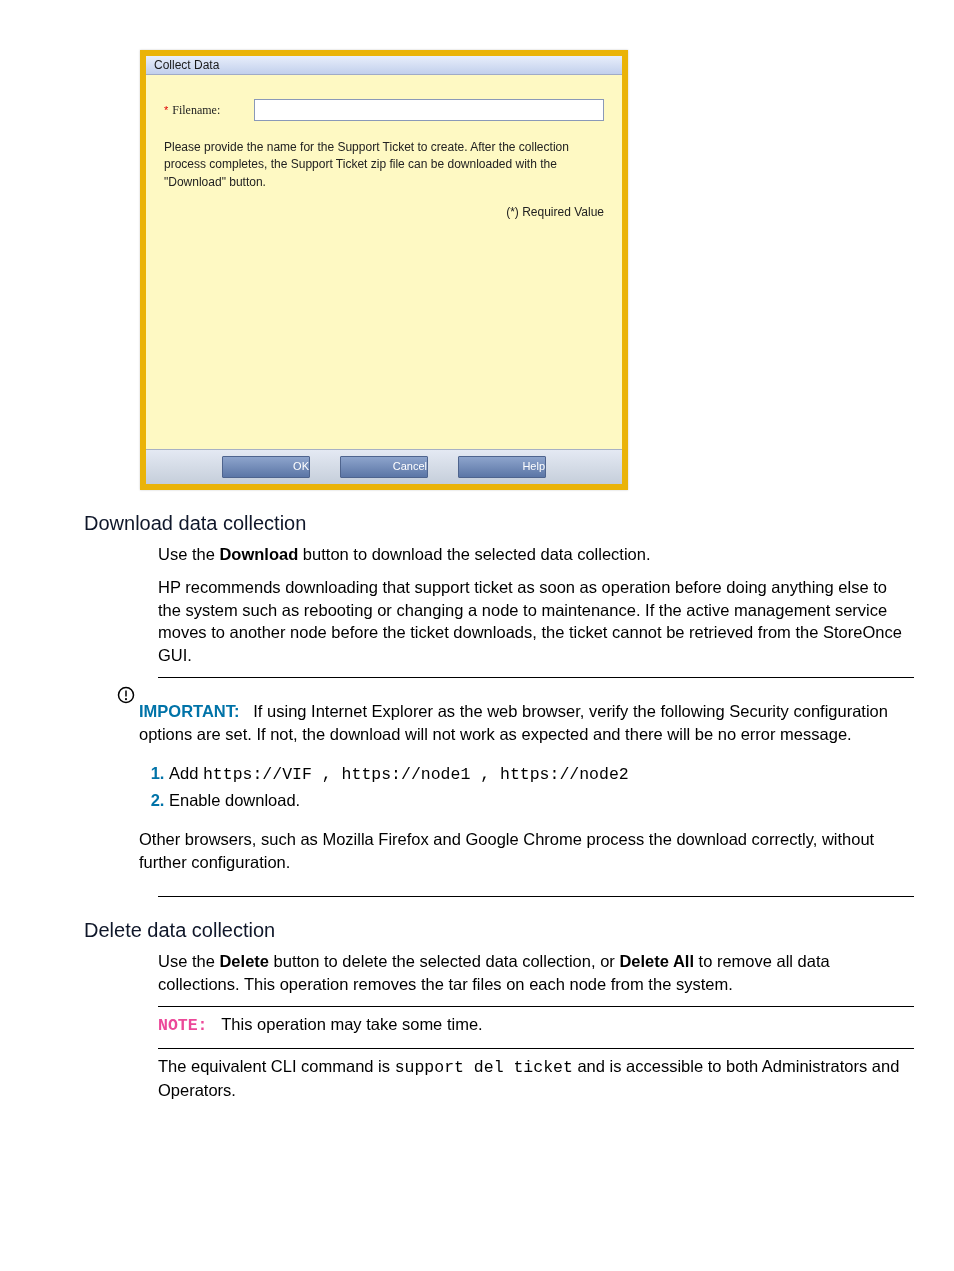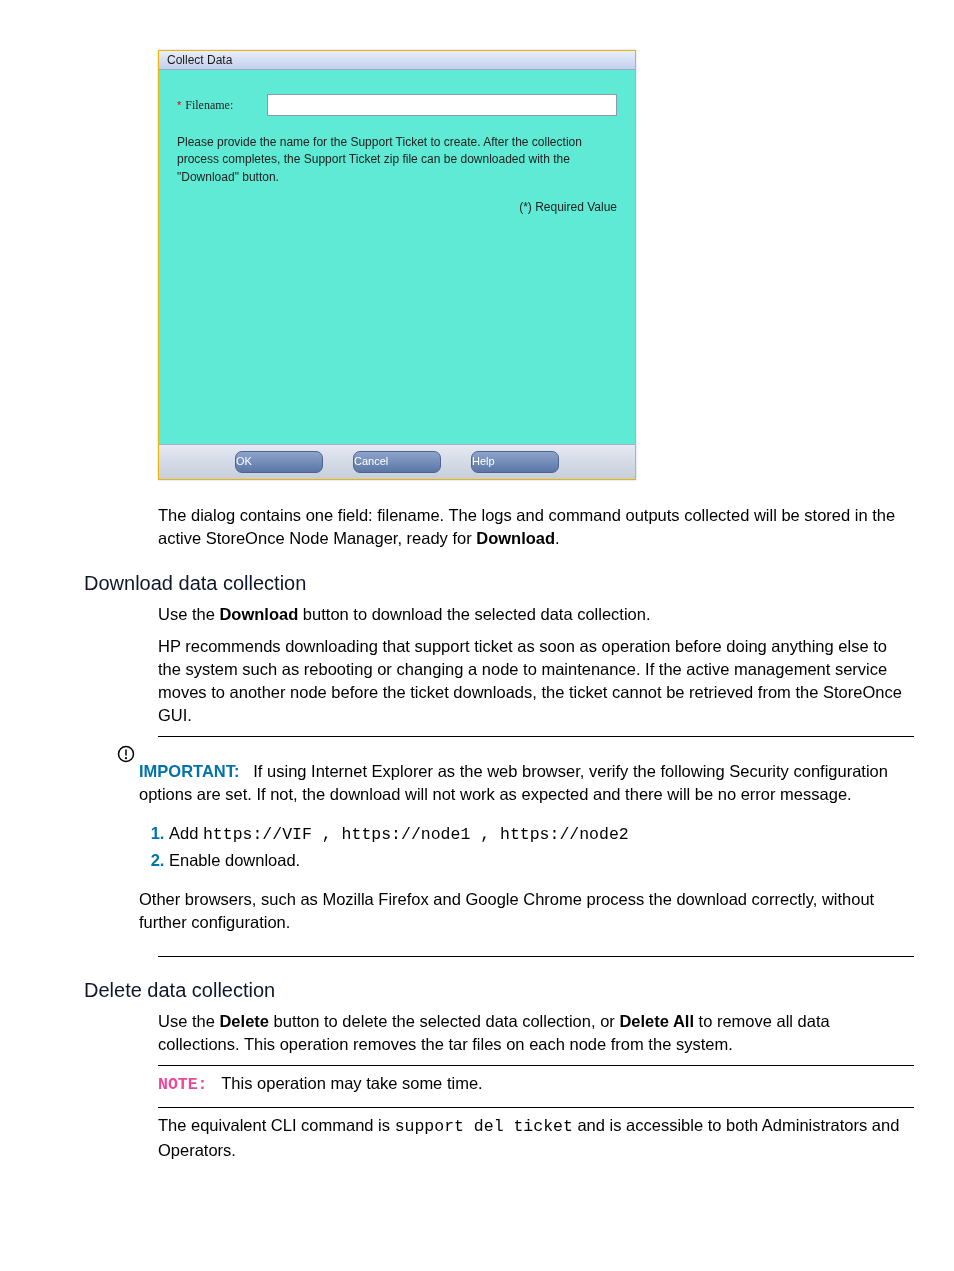--- a/index.html
+++ b/index.html
@@ -9,23 +9,23 @@
     background: #fff;
     color: #000;
     width: 954px;
   }
   .page {
     padding: 50px 40px 40px 80px;
     box-sizing: border-box;
   }
   .dialog {
     width: 476px;
-    margin-left: 78px;
-    border: 1px solid #eab308;
-    background: #5eead4;
+    margin-left: 60px;
+    border: 6px solid #eab308;
+    background: #fef9c3;
     box-shadow: 0 0 2px rgba(0,0,0,0.2);
   }
   .dialog-title {
     background: linear-gradient(to bottom, #e8eefb, #c2d0ec);
     border-bottom: 1px solid #a0abc7;
     padding: 2px 8px;
     font-size: 12px;
     color: #1a1a1a;
   }
   .dialog-body {
@@ -74,23 +74,23 @@
     justify-content: center;
     gap: 30px;
   }
   .dlg-btn {
     width: 86px;
     height: 20px;
     font-size: 11px;
     color: #fff;
     background: linear-gradient(to bottom, #8da4cc, #5b76a6);
     border: 1px solid #4e648e;
-    border-radius: 7px;
+    border-radius: 1px;
     cursor: pointer;
-    text-align:left;
+    text-align:right;
     line-height:18px;
   }
   .body-text {
     margin: 24px 0 0 78px;
     font-size: 16.5px;
     line-height: 1.38;
   }
   .body-text p { margin: 0 0 10px 0; }
   h2.section {
     color: #0f172a;
@@ -138,23 +138,20 @@
       <div class="dialog-info">Please provide the name for the Support Ticket to create. After the collection process completes, the Support Ticket zip file can be downloaded with the "Download" button.</div>
       <div class="dialog-req">(*) Required Value</div>
     </div>
     <div class="dialog-footer">
       <div class="dlg-btn">OK</div>
       <div class="dlg-btn">Cancel</div>
       <div class="dlg-btn">Help</div>
     </div>
   </div>
 
-  <div class="body-text">
-    <p><span>The dialog contains one field: filename. The logs and command outputs collected will be stored in the active StoreOnce Node Manager, ready for </span><b>Download</b><span>.</span></p>
-  </div>
 
   <h2 class="section">Download data collection</h2>
   <div class="indent">
     <p><span>Use the </span><b>Download</b><span> button to download the selected data collection.</span></p>
     <p>HP recommends downloading that support ticket as soon as operation before doing anything else to the system such as rebooting or changing a node to maintenance. If the active management service moves to another node before the ticket downloads, the ticket cannot be retrieved from the StoreOnce GUI.</p>
   </div>
 
   <div class="hr"></div>
   <div class="important-block">
     <div class="important-icon">

